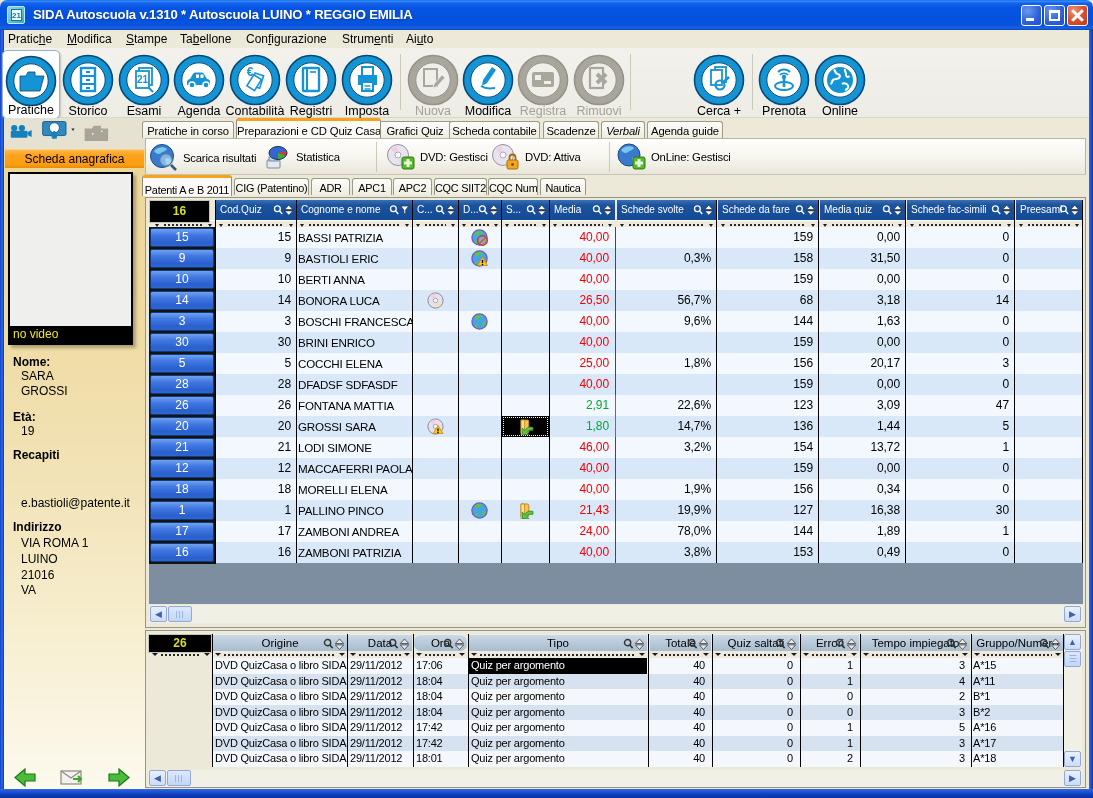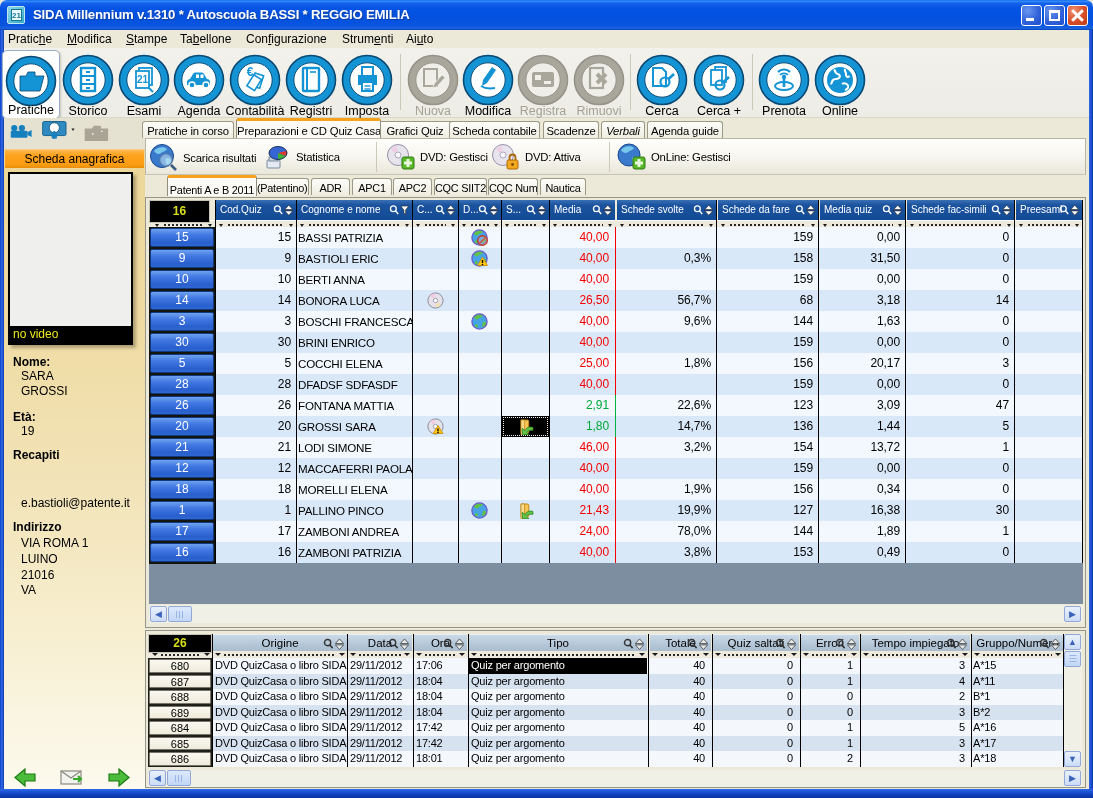--- a/index.html
+++ b/index.html
@@ -37,21 +37,21 @@
 #orangebar{position:absolute;left:1px;top:31px;width:139px;height:19px;background:linear-gradient(180deg,#FFB84E 0%,#FFA21C 30%,#FB9E14 80%,#E88E08 100%);border-top:1px solid #FFD088;font-size:12px;text-align:center;line-height:18px;color:#000;}
 #videobox{position:absolute;left:4px;top:54px;width:125px;height:173px;background:#EFEFED;border:2px solid #000;box-shadow:3px 3px 3px rgba(120,110,80,.55);}
 #novideo{position:absolute;left:0px;bottom:0px;width:121px;height:17px;background:#000;color:#EEE818;font-size:12px;line-height:16px;padding-left:3px;}
 .sblbl{position:absolute;left:9px;font-size:12px;font-weight:bold;color:#000;}
 .sbval{position:absolute;left:17px;font-size:12px;color:#000;}
 
 #tabs1{position:absolute;left:142px;top:118px;width:944px;height:20px;}
 #tabs2{position:absolute;left:142px;top:175px;width:943px;height:21px;}
 .tab{position:absolute;top:3px;height:17px;background:linear-gradient(180deg,#FDFDFA,#EFEDE1);border:1px solid #9C9A87;border-bottom:none;border-radius:3px 3px 0 0;font-size:11.3px;letter-spacing:-0.15px;white-space:nowrap;overflow:hidden;text-align:center;color:#000;line-height:14px;padding-top:1.5px;}
 .tab.act{top:0;height:20px;background:#FBFAF6;border:1px solid #908E7B;border-bottom:none;border-top:3px solid #F6A21D;z-index:3;padding-top:3px;}
-#tabs2 .tab.act{height:21px;margin-left:25px;}
+#tabs2 .tab.act{height:21px;}
 #tabs2 .tab{font-size:10.9px;letter-spacing:-0.25px;padding-top:2px;}
 #tabs2 .tab.act{padding-top:5px;}
 
 #tb2{position:absolute;left:145px;top:138px;width:941px;height:37px;background:linear-gradient(180deg,#FEFEFC 0%,#F6F5EE 55%,#E9E7DA 100%);border:1px solid #B8B5A4;border-bottom:1px solid #C8C5B4;}
 .tb2b{position:absolute;top:4px;height:28px;font-size:11.3px;letter-spacing:-0.2px;color:#000;white-space:nowrap;}
 .tb2b svg{vertical-align:middle;margin-right:5px;}
 .tb2b .t{vertical-align:middle;}
 .tb2sep{position:absolute;top:3px;width:1px;height:30px;background:#CCC9B8;}
 
 
@@ -98,21 +98,21 @@
 .brow.odd{background:#F4F8FD;} .brow.even{background:#D7E2F0;}
 .bc{position:absolute;top:0;height:15.5px;white-space:nowrap;overflow:hidden;}
 .bvline{position:absolute;top:3px;height:133px;width:1px;background:#000;}
 
 .cic{position:absolute;top:2px;}
 </style></head><body>
 <div id="titlebar">
     <div class="ticon">
       <div>21</div>
     </div>
-<div id="titletext">SIDA Millennium v.1310 * Autoscuola BASSI * REGGIO EMILIA</div>
+<div id="titletext">SIDA Autoscuola v.1310 * Autoscuola LUINO * REGGIO EMILIA</div>
 <div class="winbtn" id="btnmin">
       <i></i>
     </div>
 <div class="winbtn" id="btnmax">
       <i></i>
     </div>
 <div class="winbtn" id="btncls">
       <div class="x1"></div>
       <div class="x2"></div>
     </div>
@@ -238,30 +238,20 @@
 <div class="tbtn dis" style="left:566px">
       <svg width="52" height="52" viewBox="0 0 52 52">
         <circle cx="26" cy="26" r="24.5" fill="#A9A69B" stroke="#96938A" stroke-width="1.6"></circle>
         <circle cx="26" cy="26" r="17.2" fill="#EFEEE9" stroke="#96938A" stroke-width="1"></circle>
         <rect x="17" y="14" width="13" height="20" fill="#EFEEE9" stroke="#A9A69B" stroke-width="2.2"></rect>
         <path d="M24,20 l9,9 M33,20 l-9,9" stroke="#A9A69B" stroke-width="4"></path>
       </svg>
       <span class="lbl">Rimuovi</span>
     </div>
 <div class="tsep" style="left:626px"></div>
-<div class="tbtn" style="left:629px">
-      <svg width="52" height="52" viewBox="0 0 52 52">
-        <circle cx="26" cy="26" r="24.5" fill="#1494D4" stroke="#0A4A74" stroke-width="1.6"></circle>
-        <circle cx="26" cy="26" r="17.2" fill="#FFF" stroke="#0A4A74" stroke-width="1"></circle>
-        <path d="M17,14 h9 l4,4 v14 h-13 z" fill="none" stroke="#1494D4" stroke-width="2"></path>
-        <circle cx="29" cy="28" r="4.5" fill="none" stroke="#1494D4" stroke-width="2.2"></circle>
-        <line x1="32.5" y1="25" x2="38" y2="20" stroke="#1494D4" stroke-width="2.6"></line>
-      </svg>
-      <span class="lbl">Cerca</span>
-    </div>
 <div class="tbtn" style="left:686px">
       <svg width="52" height="52" viewBox="0 0 52 52">
         <circle cx="26" cy="26" r="24.5" fill="#1494D4" stroke="#0A4A74" stroke-width="1.6"></circle>
         <circle cx="26" cy="26" r="17.2" fill="#FFF" stroke="#0A4A74" stroke-width="1"></circle>
         <rect x="22" y="13" width="11" height="15" fill="#FFF" stroke="#1494D4" stroke-width="1.8"></rect>
         <rect x="18" y="16" width="11" height="15" fill="#FFF" stroke="#1494D4" stroke-width="1.8"></rect>
         <circle cx="27" cy="31" r="4.5" fill="none" stroke="#1494D4" stroke-width="2.2"></circle>
         <line x1="30.5" y1="28" x2="36" y2="23" stroke="#1494D4" stroke-width="2.6"></line>
       </svg>
       <span class="lbl">Cerca +</span>
@@ -754,21 +744,21 @@
         <line x1="7.5" y1="7.5" x2="10.5" y2="11" stroke="#333" stroke-width="1.7"></line>
         <path d="M18,1 l4.5,5 h-9 z" fill="#E8E8E8" stroke="#333" stroke-width="0.8"></path>
         <path d="M18,12.5 l-4.5,-5 h9 z" fill="#E8E8E8" stroke="#333" stroke-width="0.8"></path>
       </svg></div>
     <div class="bhdr" style="left:202px;width:64px;"><span>Data</span><svg width="22" height="12" viewBox="0 0 24 13">
         <circle cx="5" cy="5" r="3.4" fill="none" stroke="#333" stroke-width="1.5"></circle>
         <line x1="7.5" y1="7.5" x2="10.5" y2="11" stroke="#333" stroke-width="1.7"></line>
         <path d="M18,1 l4.5,5 h-9 z" fill="#E8E8E8" stroke="#333" stroke-width="0.8"></path>
         <path d="M18,12.5 l-4.5,-5 h9 z" fill="#E8E8E8" stroke="#333" stroke-width="0.8"></path>
       </svg></div>
-    <div class="bhdr" style="left:268px;width:53px;"><span>Ora</span><svg width="22" height="12" viewBox="0 0 24 13">
+    <div class="bhdr" style="left:268px;width:53px;border-radius:7px;"><span>Ora</span><svg width="22" height="12" viewBox="0 0 24 13">
         <circle cx="5" cy="5" r="3.4" fill="none" stroke="#333" stroke-width="1.5"></circle>
         <line x1="7.5" y1="7.5" x2="10.5" y2="11" stroke="#333" stroke-width="1.7"></line>
         <path d="M18,1 l4.5,5 h-9 z" fill="#E8E8E8" stroke="#333" stroke-width="0.8"></path>
         <path d="M18,12.5 l-4.5,-5 h9 z" fill="#E8E8E8" stroke="#333" stroke-width="0.8"></path>
       </svg></div>
     <div class="bhdr" style="left:323px;width:178px;"><span>Tipo</span><svg width="22" height="12" viewBox="0 0 24 13">
         <circle cx="5" cy="5" r="3.4" fill="none" stroke="#333" stroke-width="1.5"></circle>
         <line x1="7.5" y1="7.5" x2="10.5" y2="11" stroke="#333" stroke-width="1.7"></line>
         <path d="M18,1 l4.5,5 h-9 z" fill="#E8E8E8" stroke="#333" stroke-width="0.8"></path>
         <path d="M18,12.5 l-4.5,-5 h9 z" fill="#E8E8E8" stroke="#333" stroke-width="0.8"></path>
@@ -849,29 +839,20 @@
         <span class="dot"></span>
         <span class="tr"></span>
       </div>
       <div class="bfcell" style="left:824px;width:91px;">
         <span class="tl"></span>
         <span class="dot"></span>
         <span class="tr"></span>
       </div>
     </div>
     <div id="bblackbox">26</div>
-    <div id="browhdrcol">
-      <div class="brhb" style="top:1.0px;">680</div>
-      <div class="brhb" style="top:16.5px;">687</div>
-      <div class="brhb" style="top:32.0px;">688</div>
-      <div class="brhb" style="top:47.5px;">689</div>
-      <div class="brhb" style="top:63.0px;">684</div>
-      <div class="brhb" style="top:78.5px;">685</div>
-      <div class="brhb" style="top:94.0px;">686</div>
-    </div>
     <div id="bgridrows">
       <div class="brow odd" style="top:0.0px;">
         <span class="bc" style="left:2px;width:134px;">DVD QuizCasa o libro SIDA</span>
         <span class="bc" style="left:137px;width:64px;">29/11/2012</span>
         <span class="bc" style="left:203px;width:53px;">17:06</span>
         <span class="bc" style="left:256px;width:178px;background:#000;color:#FFF;padding-left:2px;">Quiz per argomento</span>
         <span class="bc num" style="left:437px;width:59px;">40</span>
         <span class="bc num" style="left:500px;width:84px;">0</span>
         <span class="bc num" style="left:588px;width:56px;">1</span>
         <span class="bc num" style="left:648px;width:108px;">3</span>

